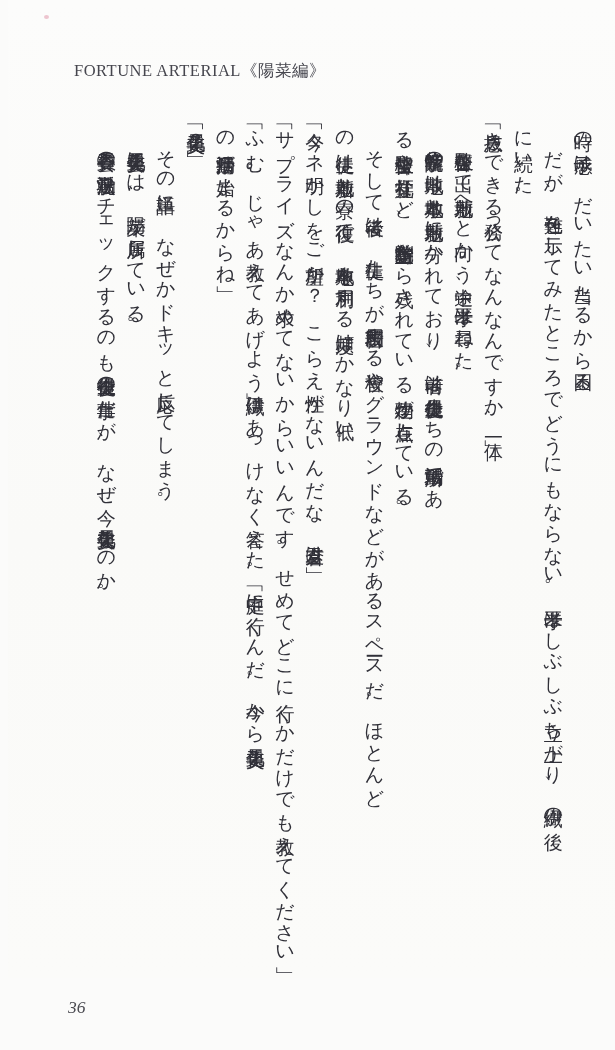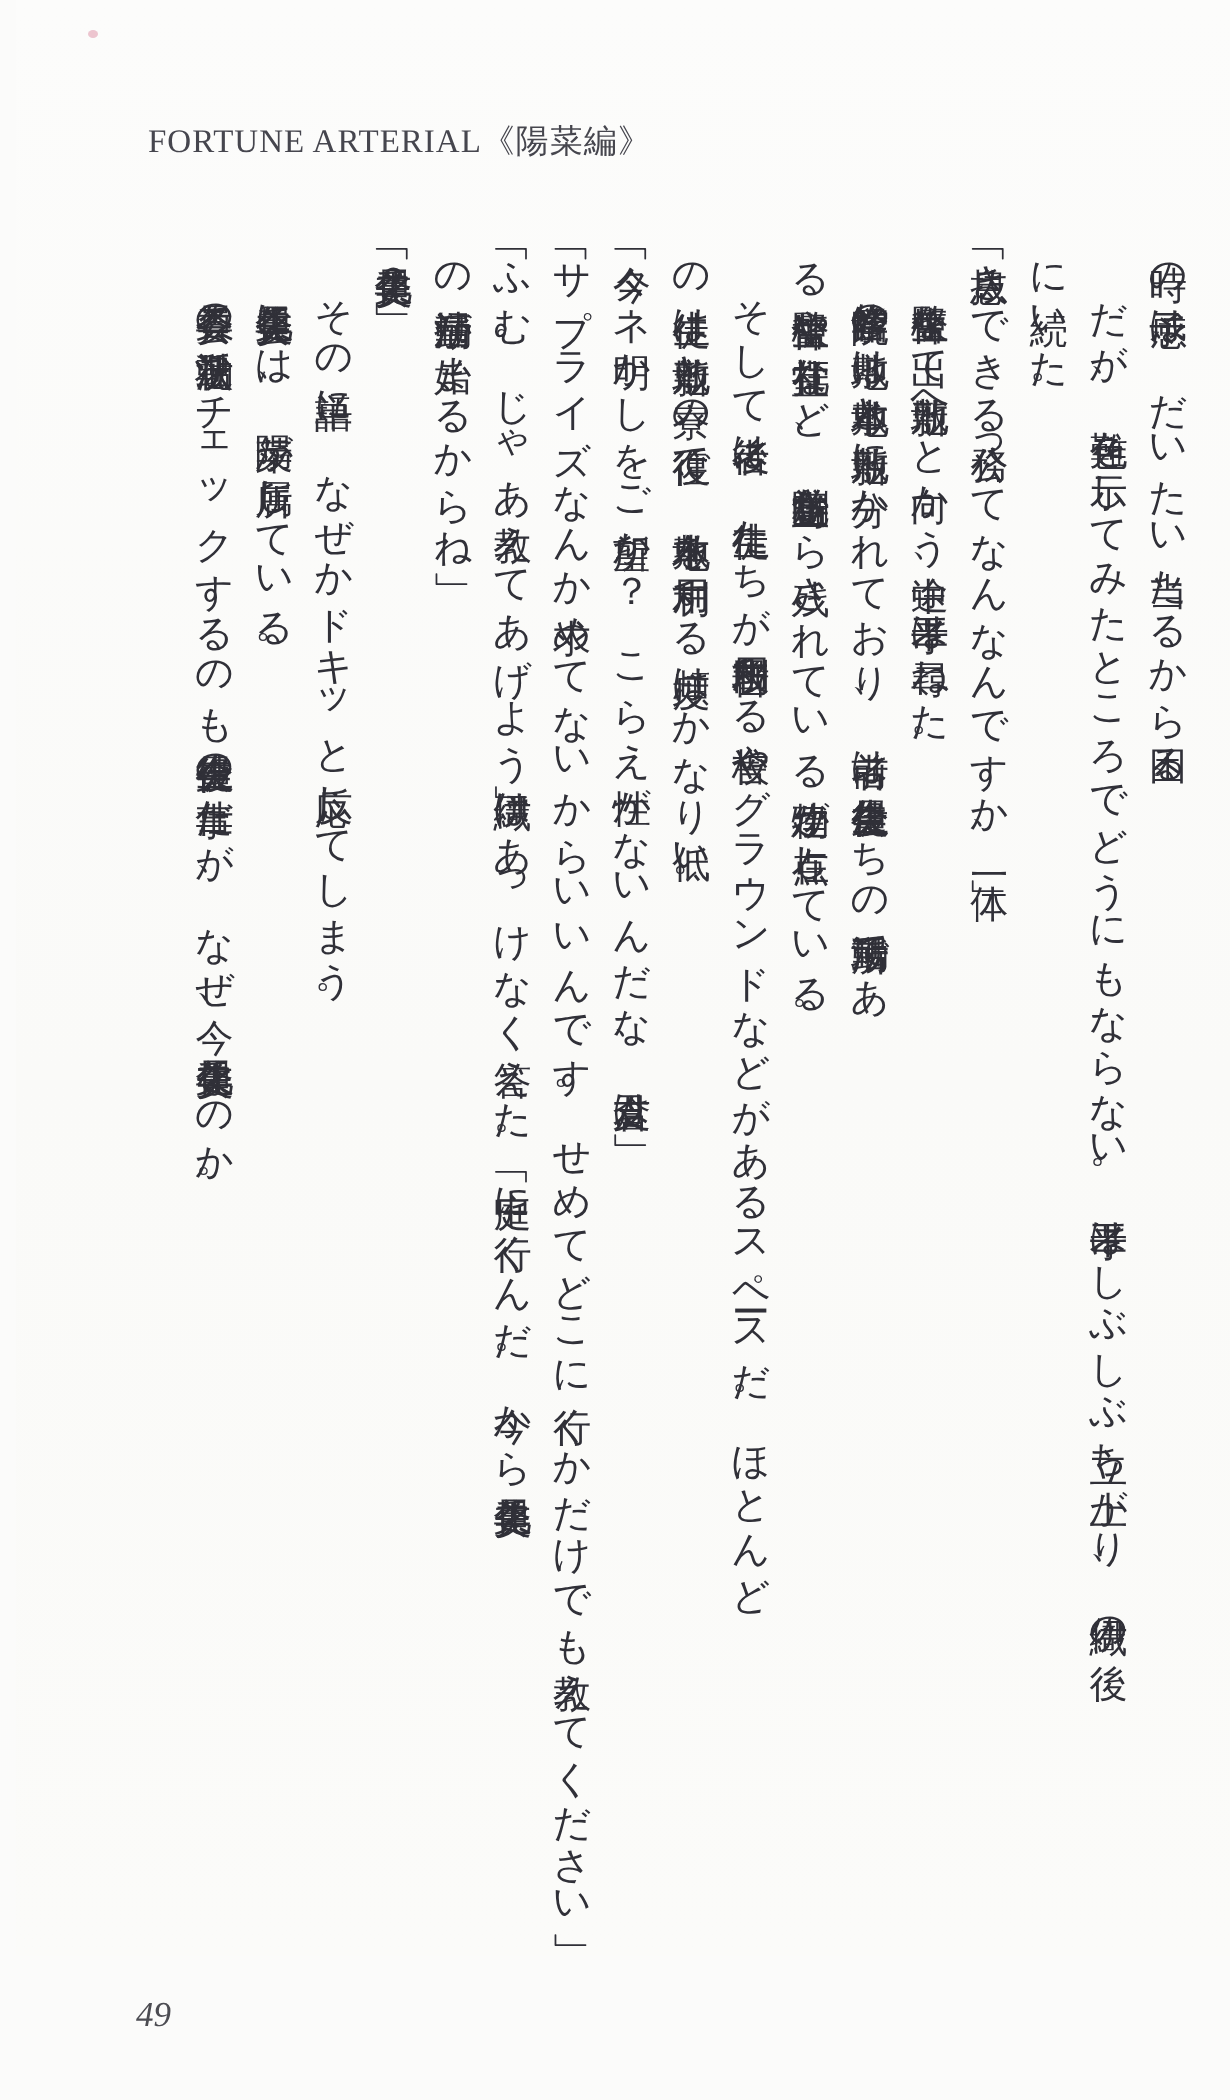--- a/index.html
+++ b/index.html
@@ -85,14 +85,14 @@
       <p>の生徒は新敷地と寮の往復で、本敷地を利用する頻度はかなり低い。</p>
       <p>「今タネ明かしをご所望か？　こらえ性がないんだな、支倉君は」</p>
       <p>「サプライズなんか求めてないからいいんです。せめてどこに行くかだけでも教えてください」</p>
       <p>「ふむ。じゃあ教えてあげよう」伊織はあっけなく答えた。「中庭に行くんだ。今から美化委員</p>
       <p>の清掃活動が始まるからね」</p>
       <p>「美化委員？」</p>
       <p class="indent">その単語に、なぜかドキッと反応してしまう。</p>
       <p class="indent">美化委員会には、陽菜が所属している。</p>
       <p class="indent">各委員会の活動状況をチェックするのも生徒会役員の仕事だが、なぜ今、美化委員なのか。</p>
     </div>
-  <div class="page-number">49</div>
+  <div class="page-number">36</div>
 </div>
 
 </body></html>

